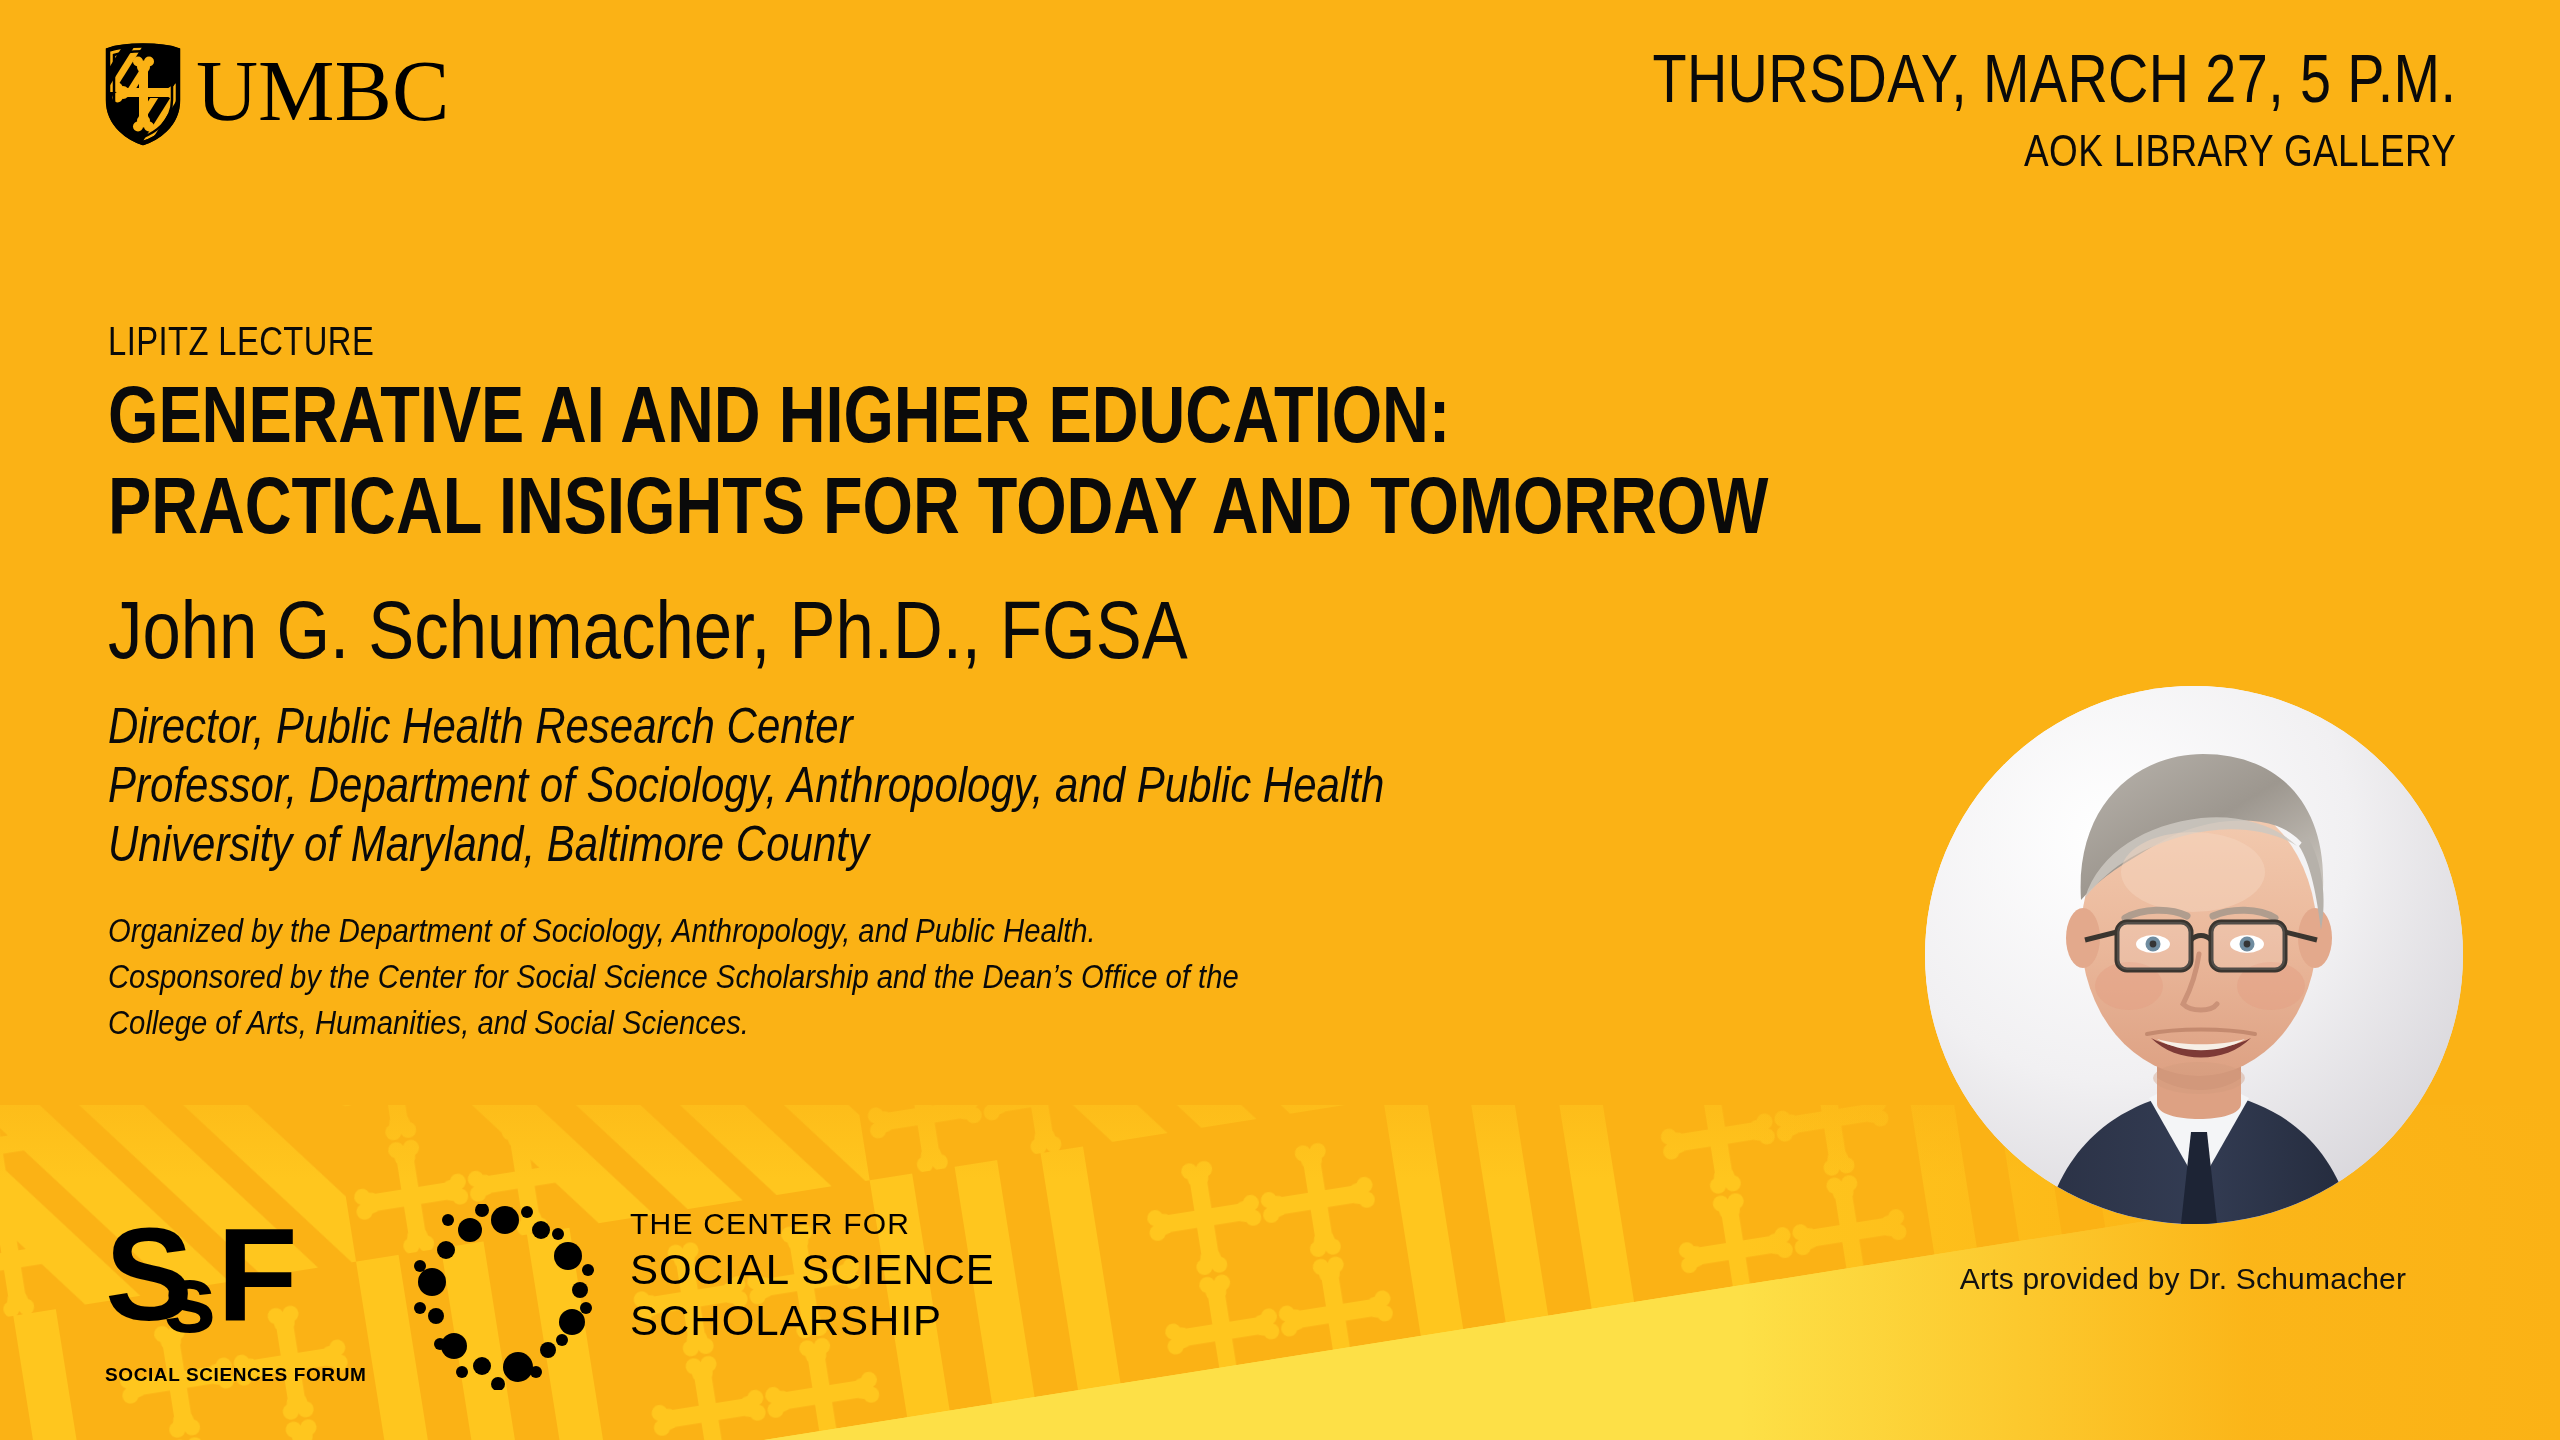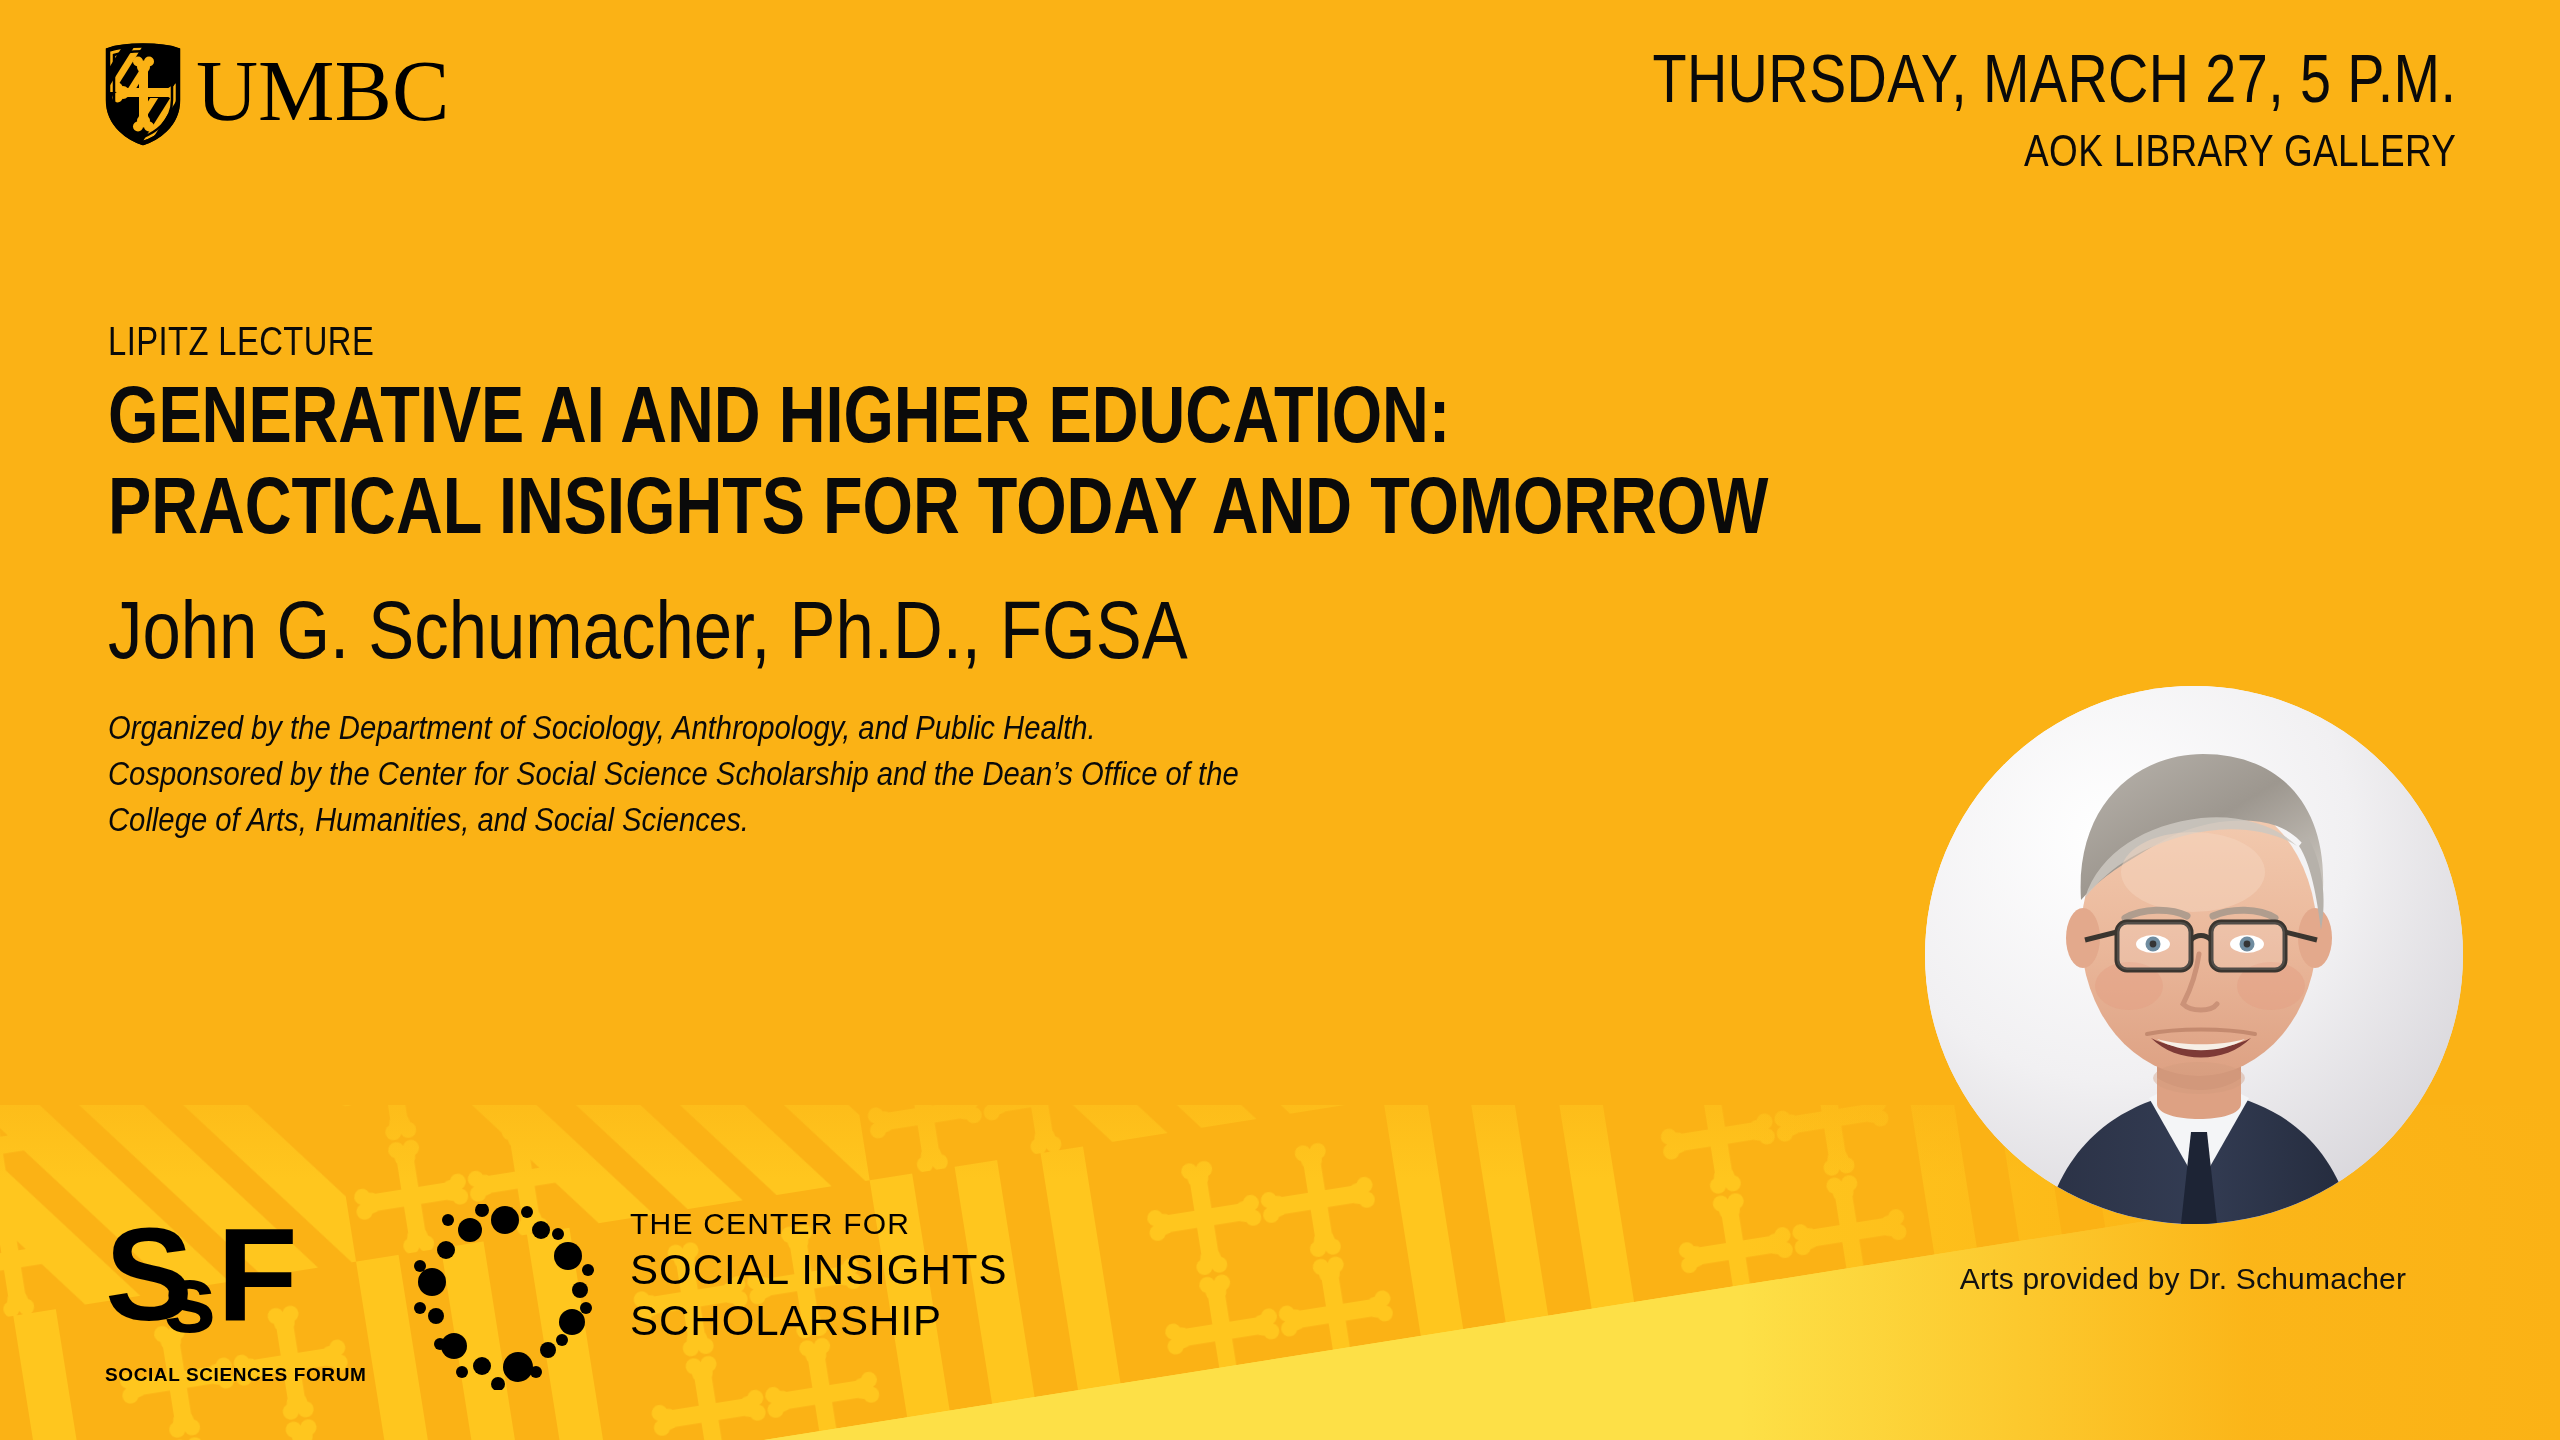--- a/index.html
+++ b/index.html
@@ -374,20 +374,25 @@
 
     <div class="series-label">LIPITZ LECTURE</div>
 
     <div class="lecture-title">
       <div class="tline">GENERATIVE AI AND HIGHER EDUCATION:</div>
       <div class="tline">PRACTICAL INSIGHTS FOR TODAY AND TOMORROW</div>
     </div>
 
     <div class="speaker-name">John G. Schumacher, Ph.D., FGSA</div>
 
+    <div class="affiliations">
+      <div class="aline">Director, Public Health Research Center</div>
+      <div class="aline">Professor, Department of Sociology, Anthropology, and Public Health</div>
+      <div class="aline">University of Maryland, Baltimore County</div>
+    </div>
 
     <div class="credits">
       <div class="cline">Organized by the Department of Sociology, Anthropology, and Public Health.</div>
       <div class="cline">Cosponsored by the Center for Social Science Scholarship and the Dean’s Office of the</div>
       <div class="cline">College of Arts, Humanities, and Social Sciences.</div>
     </div>
   </div>
 
   <div class="portrait">
     <svg viewBox="0 0 538 538" xmlns="http://www.w3.org/2000/svg">
@@ -514,18 +519,18 @@
           <circle cx="50" cy="168" r="6"></circle>
           <circle cx="28" cy="140" r="6"></circle>
           <circle cx="8" cy="104" r="6"></circle>
           <circle cx="8" cy="62" r="6"></circle>
           <circle cx="36" cy="16" r="6"></circle>
         </g>
       </svg>
     </span>
     <div class="csss-text">
       <div class="t1">THE CENTER FOR</div>
-      <div class="t2">SOCIAL INSIGHTS</div>
+      <div class="t2">SOCIAL SCIENCE</div>
       <div class="t3">SCHOLARSHIP</div>
     </div>
   </div>
 
 </div>
 
 </body></html>

